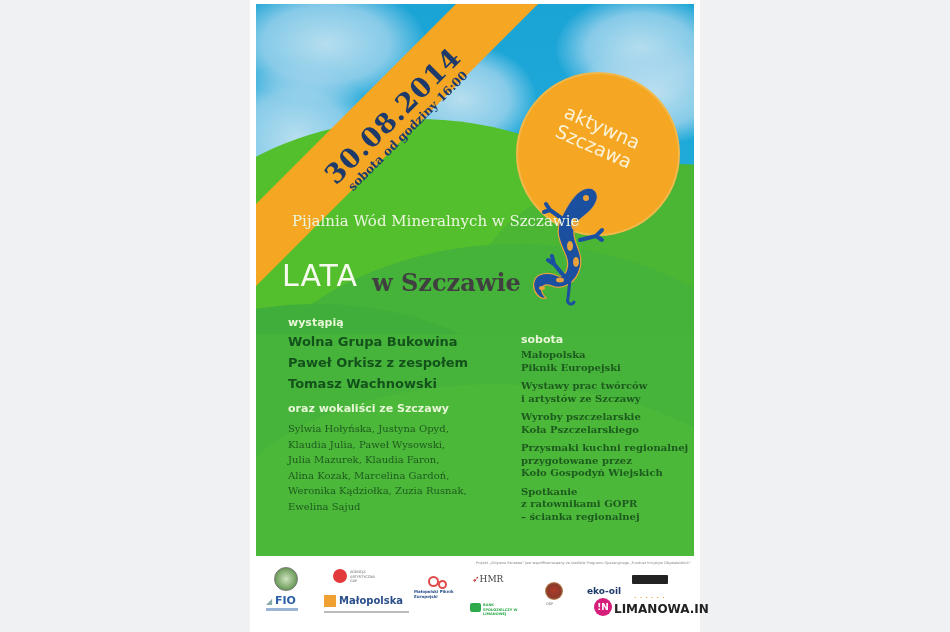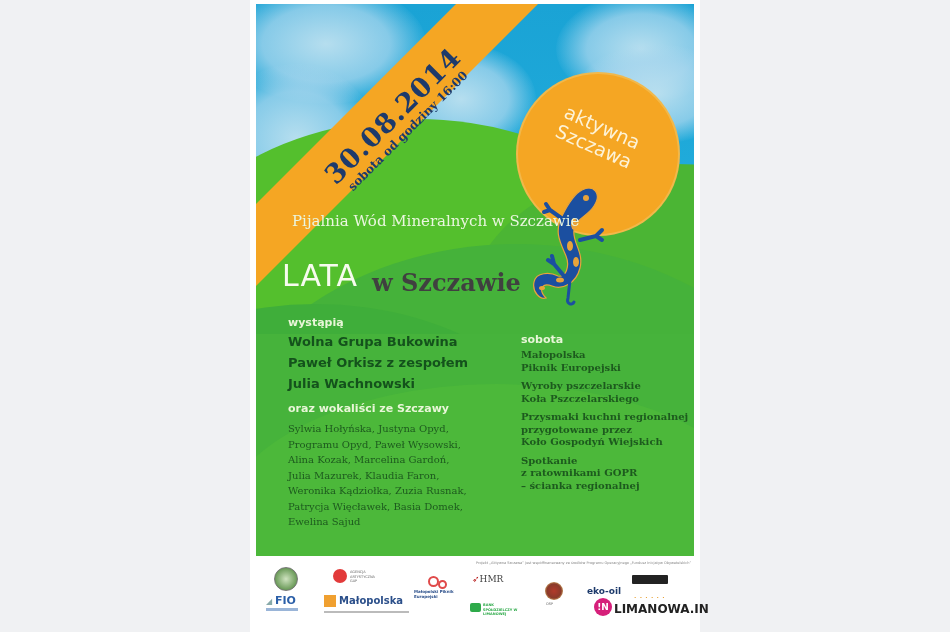--- a/index.html
+++ b/index.html
@@ -81,39 +81,42 @@
     </svg>
 
     <div class="sub">Pijalnia Wód Mineralnych w Szczawie</div>
     <div class="title2">LATA</div>
     <div class="title2b">w Szczawie</div>
 
     <div class="lbl" style="left:32px;top:312px;">wystąpią</div>
     <div class="perf">
       <div>Wolna Grupa Bukowina</div>
       <div>Paweł Orkisz z zespołem</div>
-      <div>Julia Wachnowski</div>
+      <div>Tomasz Wachnowski</div>
     </div>
 
     <div class="lbl" style="left:32px;top:398px;">oraz wokaliści ze Szczawy</div>
     <div class="vocal">
       <div>Sylwia Hołyńska, Justyna Opyd,</div>
-      <div>Programu Opyd, Paweł Wysowski,</div>
+      <div>Klaudia Julia, Paweł Wysowski,</div>
+      <div>Julia Mazurek, Klaudia Faron,</div>
       <div>Alina Kozak, Marcelina Gardoń,</div>
-      <div>Julia Mazurek, Klaudia Faron,</div>
       <div>Weronika Kądziołka, Zuzia Rusnak,</div>
-      <div>Patrycja Więcławek, Basia Domek,</div>
       <div>Ewelina Sajud</div>
     </div>
 
     <div class="lbl" style="left:265px;top:329px;">sobota</div>
     <div class="extra">
       <div class="grp">
         <div>Małopolska</div>
         <div>Piknik Europejski</div>
+      </div>
+      <div class="grp">
+        <div>Wystawy prac twórców</div>
+        <div>i artystów ze Szczawy</div>
       </div>
       <div class="grp">
         <div>Wyroby pszczelarskie</div>
         <div>Koła Pszczelarskiego</div>
       </div>
       <div class="grp">
         <div>Przysmaki kuchni regionalnej</div>
         <div>przygotowane przez</div>
         <div>Koło Gospodyń Wiejskich</div>
       </div>

